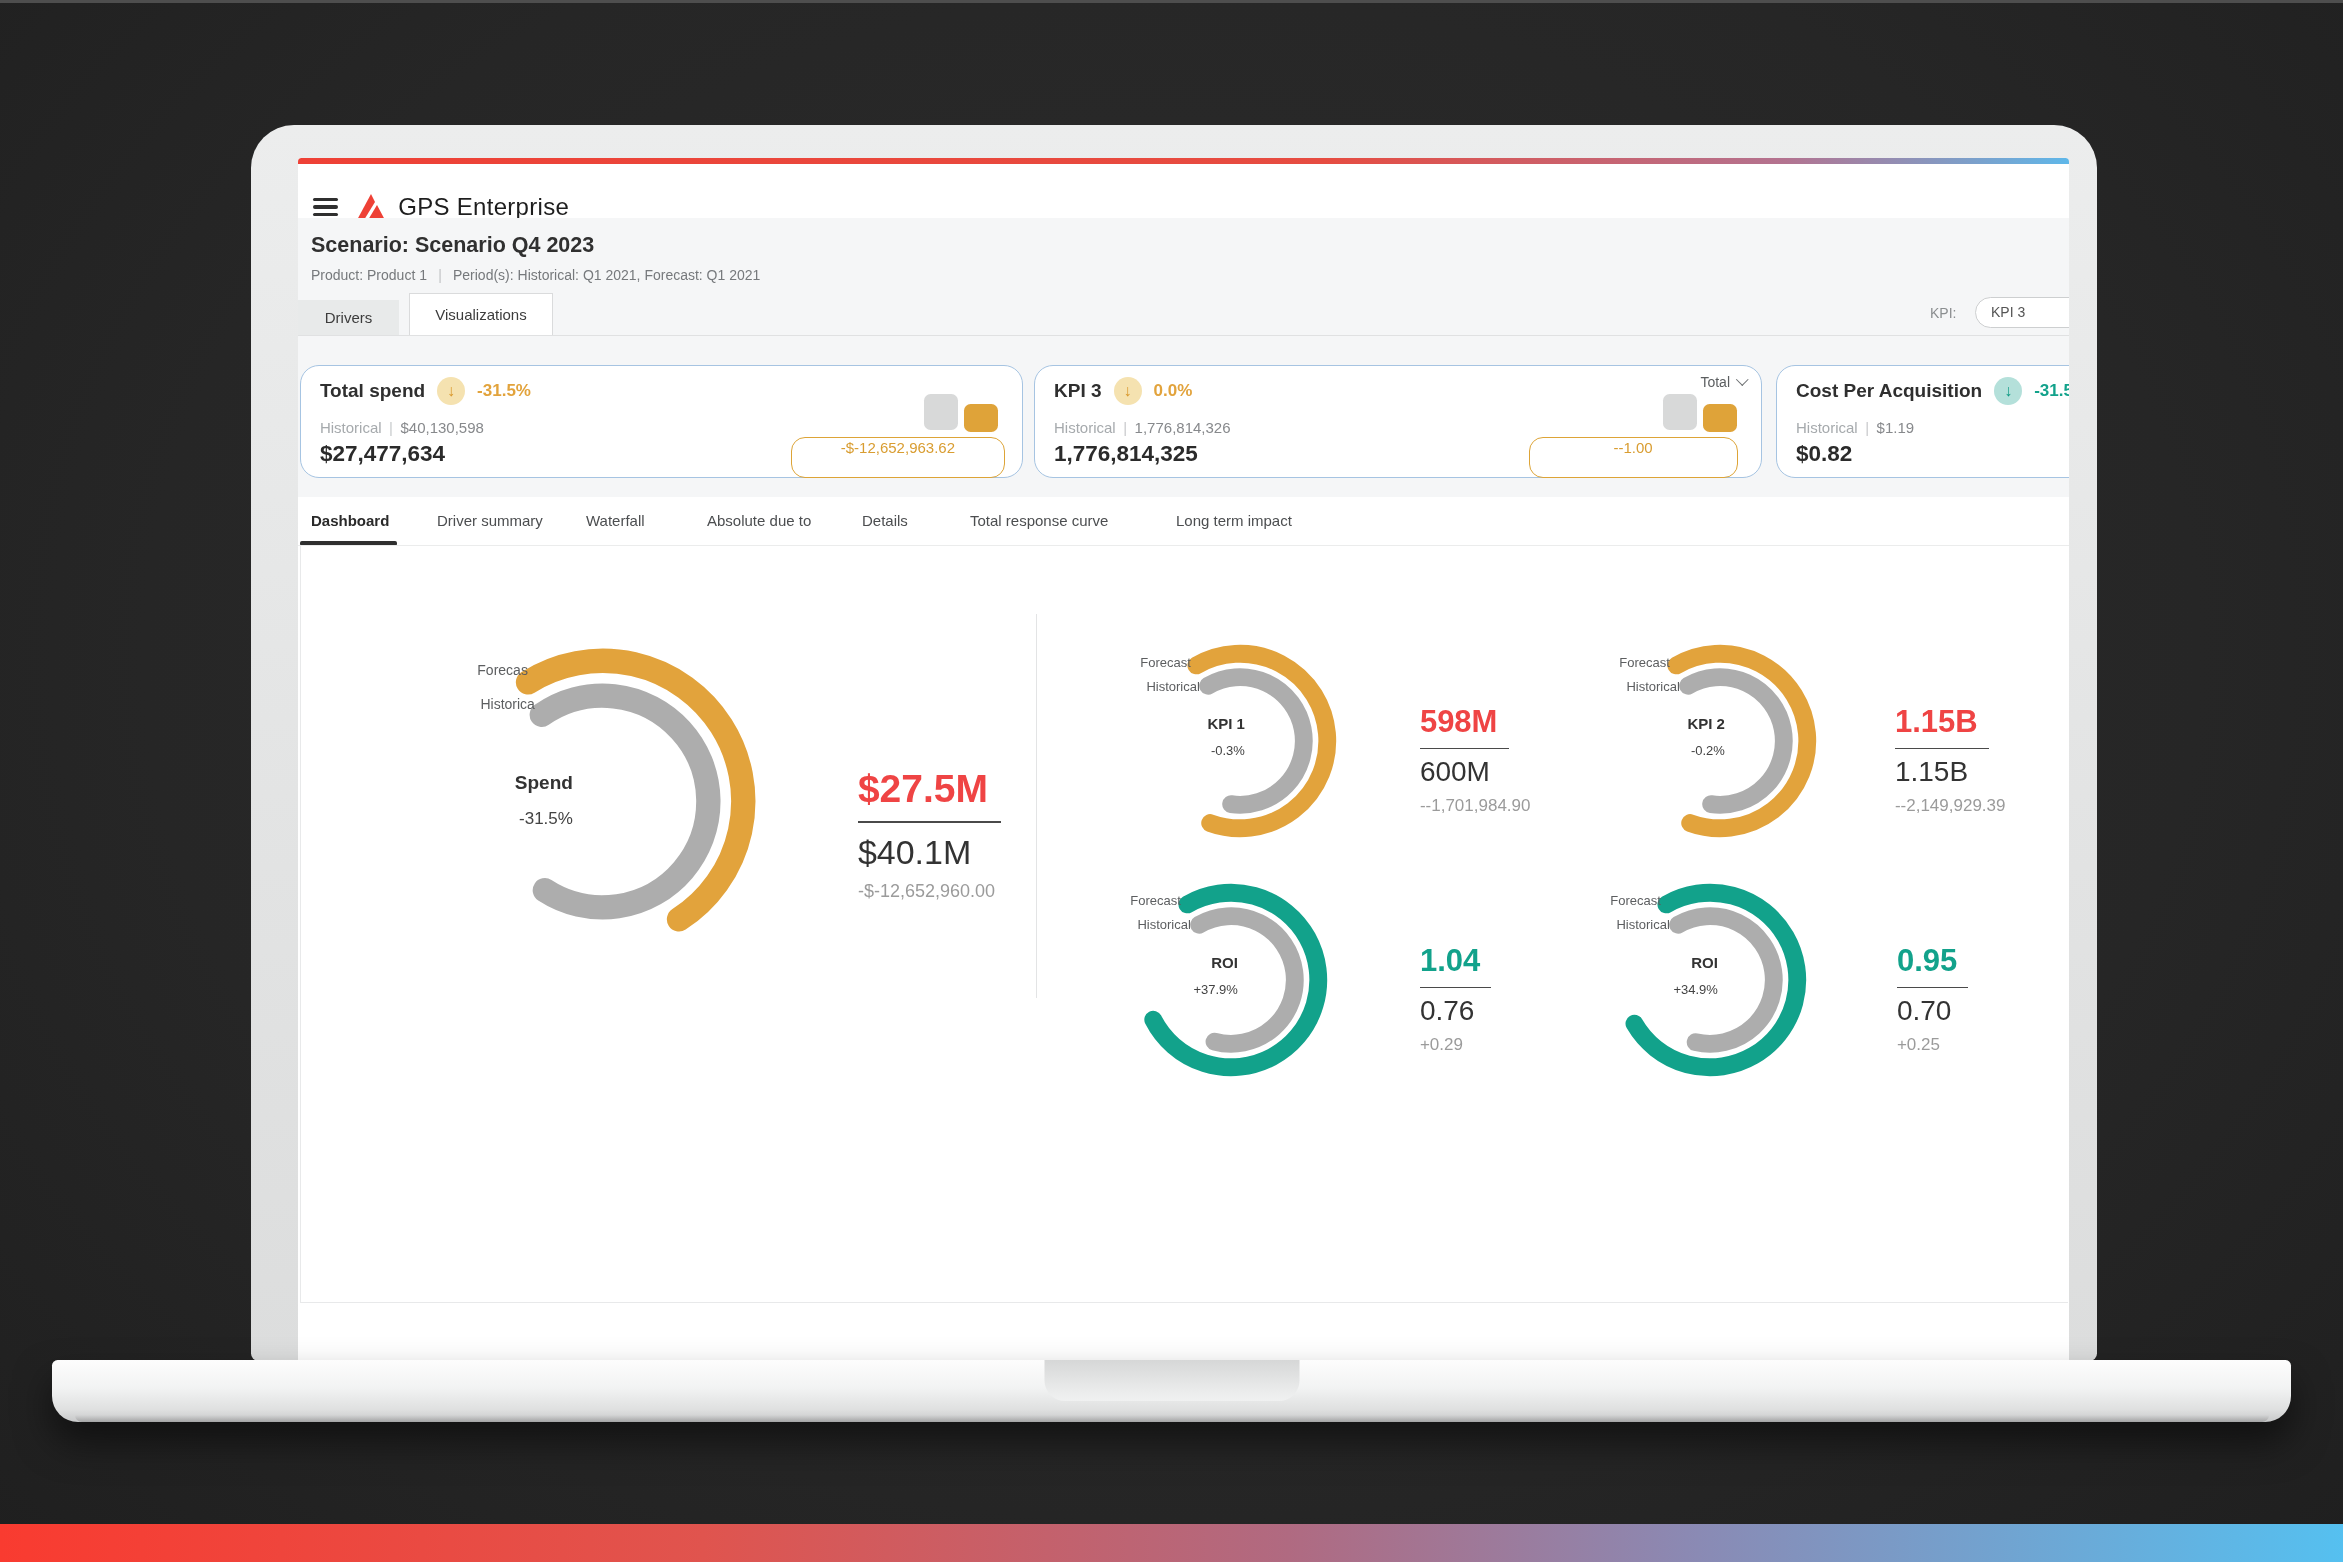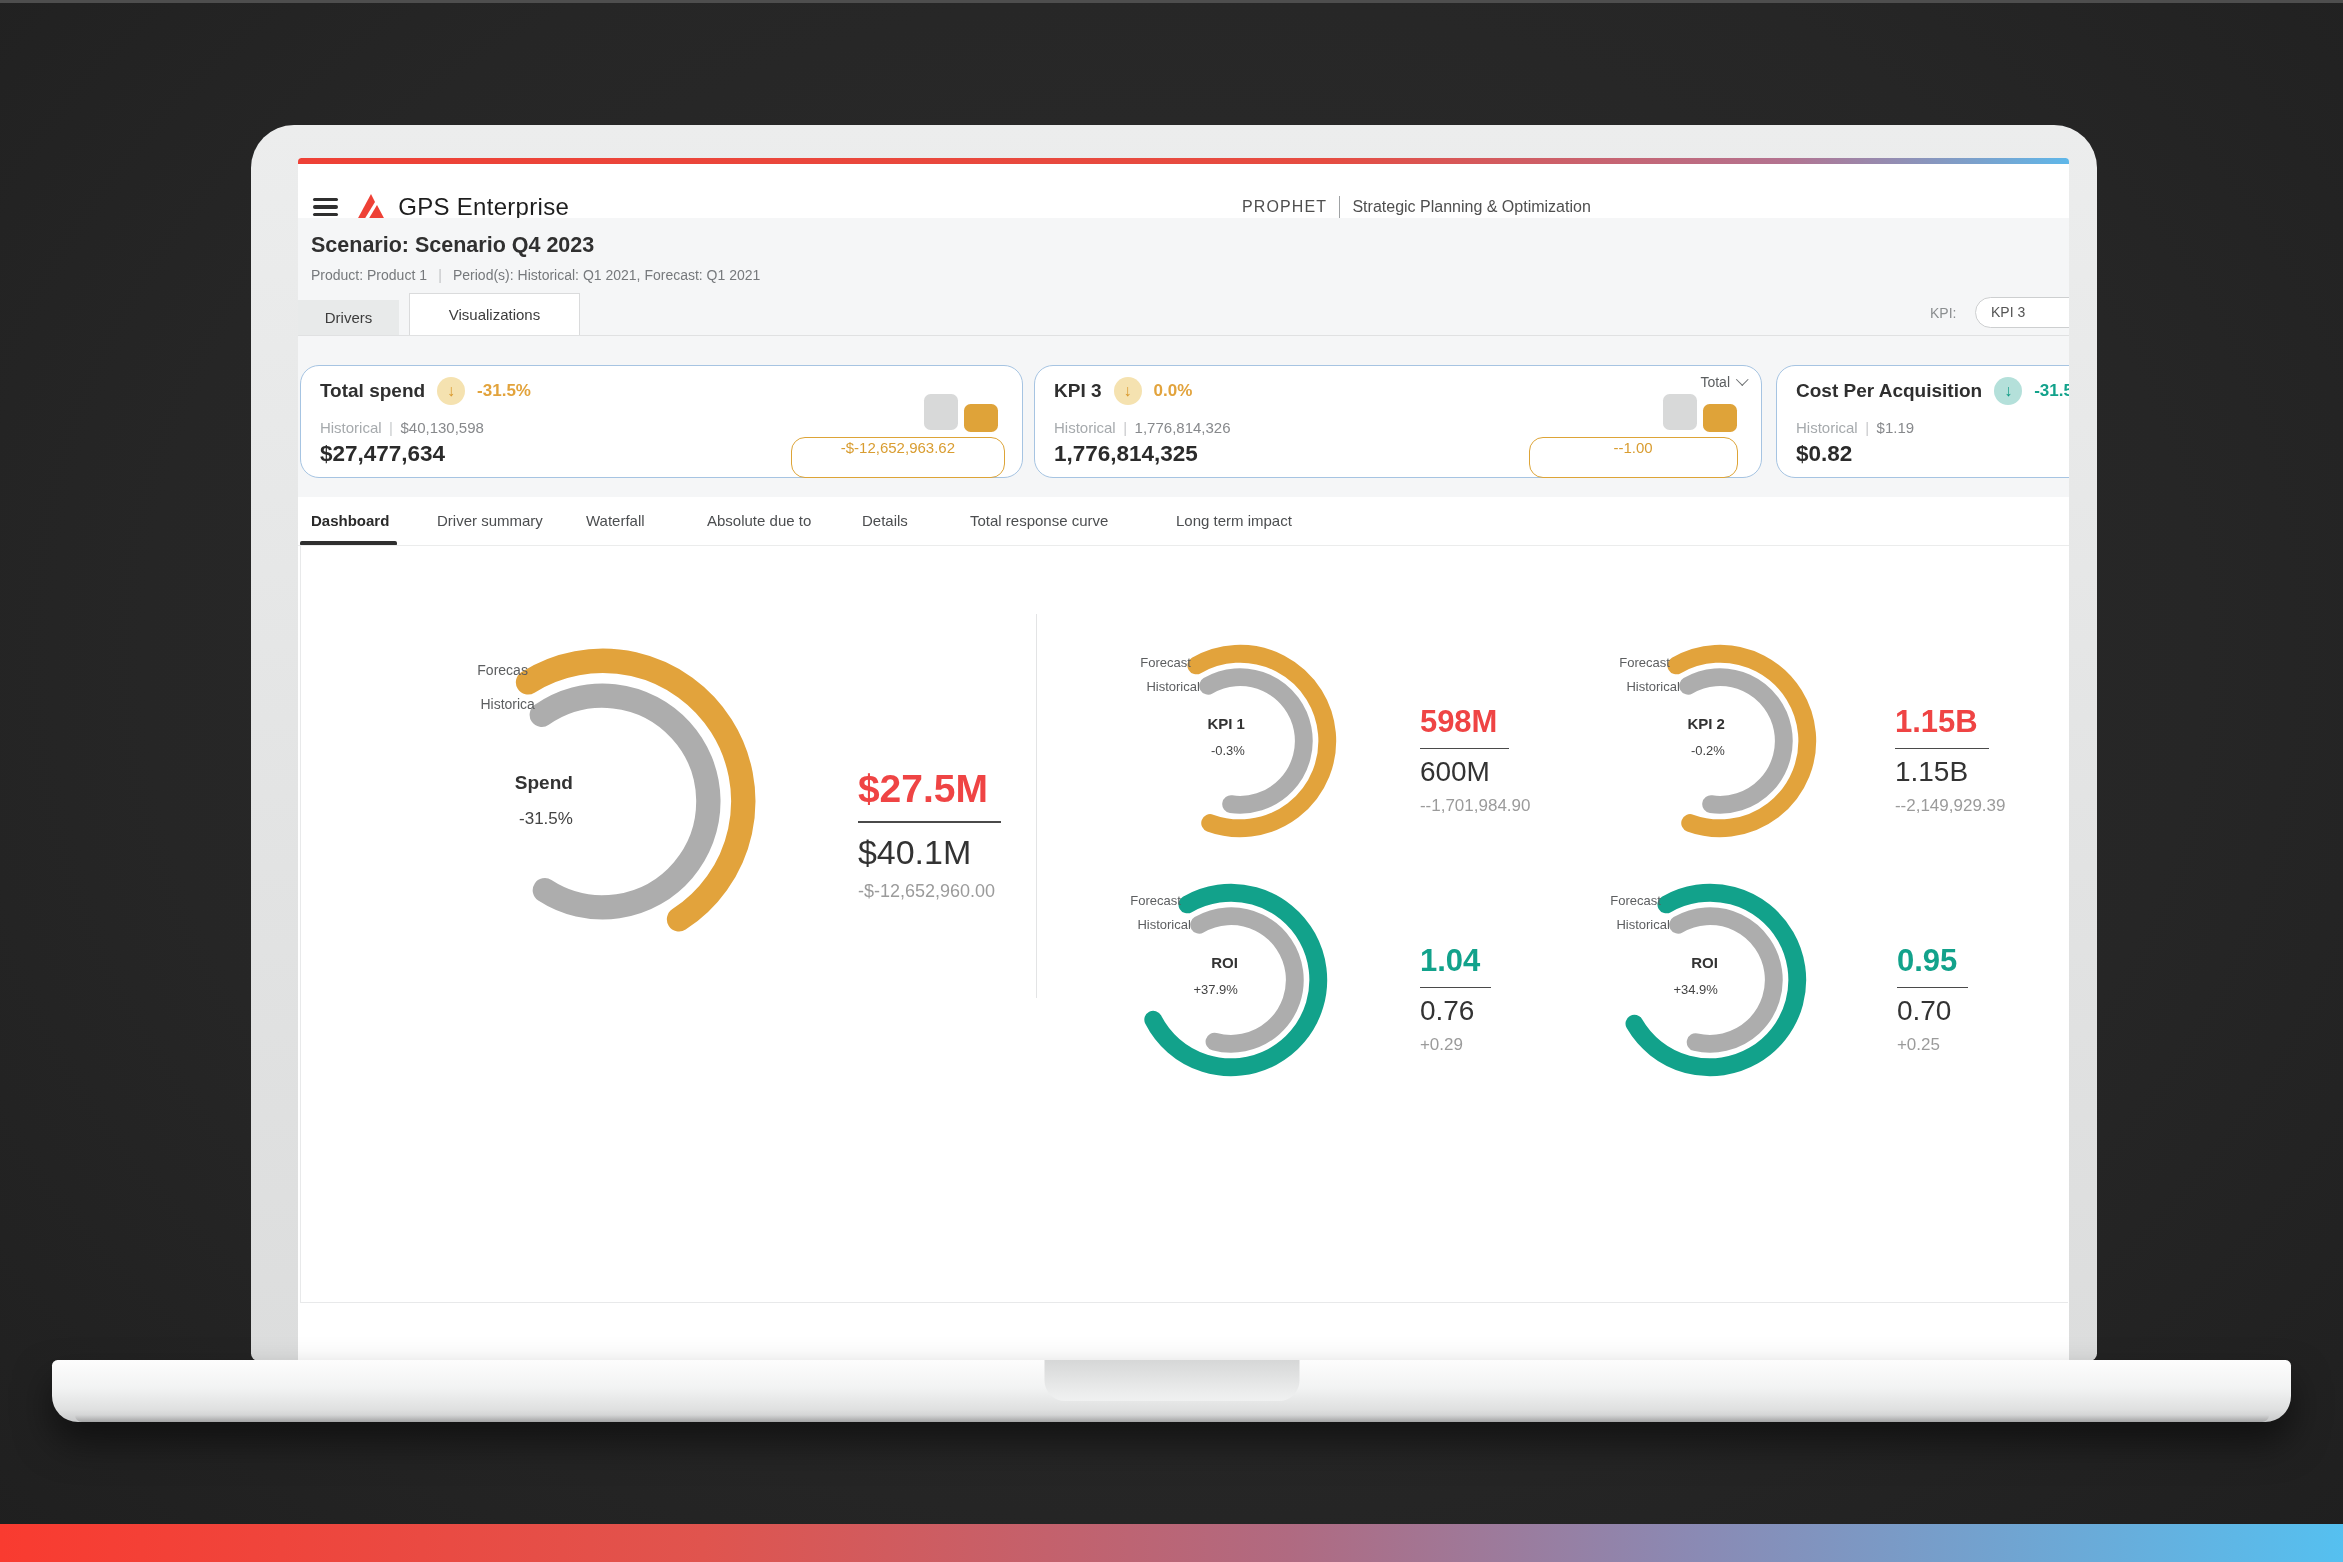--- a/index.html
+++ b/index.html
@@ -42,21 +42,21 @@
 
   
   .grayzone{position:absolute;left:0;top:60px;width:100%;height:279px;background:#f5f6f7;}
   .scenario-title{position:absolute;left:13px;top:15px;font-size:21.5px;font-weight:700;color:#303030;}
   .scenario-sub{position:absolute;left:13px;top:49px;font-size:14px;color:#76797c;display:flex;gap:11.2px;align-items:center;}
   .scenario-sub .pipe{color:#c2c4c6;}
   .tabs-sep{position:absolute;left:0;top:117px;width:100%;height:1.4px;background:#e0e1e2;}
   .tab{position:absolute;display:flex;align-items:center;justify-content:center;
         font-size:15px;color:#3c3c3c;cursor:pointer;z-index:2;}
   .tab-drivers{left:0;top:82px;width:101px;height:35px;background:#e8eaea;}
-  .tab-visualizations{left:111px;top:75px;width:171px;height:42px;background:#ffffff;
+  .tab-visualizations{left:111px;top:75px;width:144px;height:42px;background:#ffffff;
         border:0.9px solid #dadbdc;border-bottom:none;box-sizing:border-box;}
   .kpi-select-label{position:absolute;left:1632px;top:87px;font-size:14px;color:#8b8e90;}
   .kpi-select{position:absolute;left:1677px;top:79px;width:150px;height:31px;background:#fff;
         border:1.4px solid #cdcfd0;border-radius:16px;box-sizing:border-box;
         font-size:14px;color:#555;line-height:28px;padding-left:15px;cursor:pointer;}
 
   .card{position:absolute;top:147px;height:113px;background:#fff;border:1.9px solid #a6c4e2;
         border-radius:19px;box-sizing:border-box;}
   .card1{left:1.9px;width:723px;}
   .card2{left:736px;width:728px;}
@@ -147,25 +147,20 @@
             <span></span>
             <span></span>
         </div>
         <div class="logo">
           <svg width="32" height="28" viewBox="0 0 32 28">
             <polygon points="2,27 16,1 20,9 9,27" fill="#EE4136"></polygon>
             <polygon points="22,12 30,27 13,27" fill="#EE4136"></polygon>
           </svg>
         </div>
         <div class="app-title">GPS Enterprise</div>
-        <div class="appbar-right">
-          <span class="brand">PROPHET</span>
-          <span class="vbar"></span>
-          <span>Strategic Planning &amp; Optimization</span>
-        </div>
       </header>
 
       <section class="grayzone">
         <div class="scenario-title">Scenario: Scenario Q4 2023</div>
         <div class="scenario-sub">
           <span>Product: Product 1</span>
           <span class="pipe">|</span>
           <span>Period(s): Historical: Q1 2021, Forecast: Q1 2021</span>
         </div>
 

